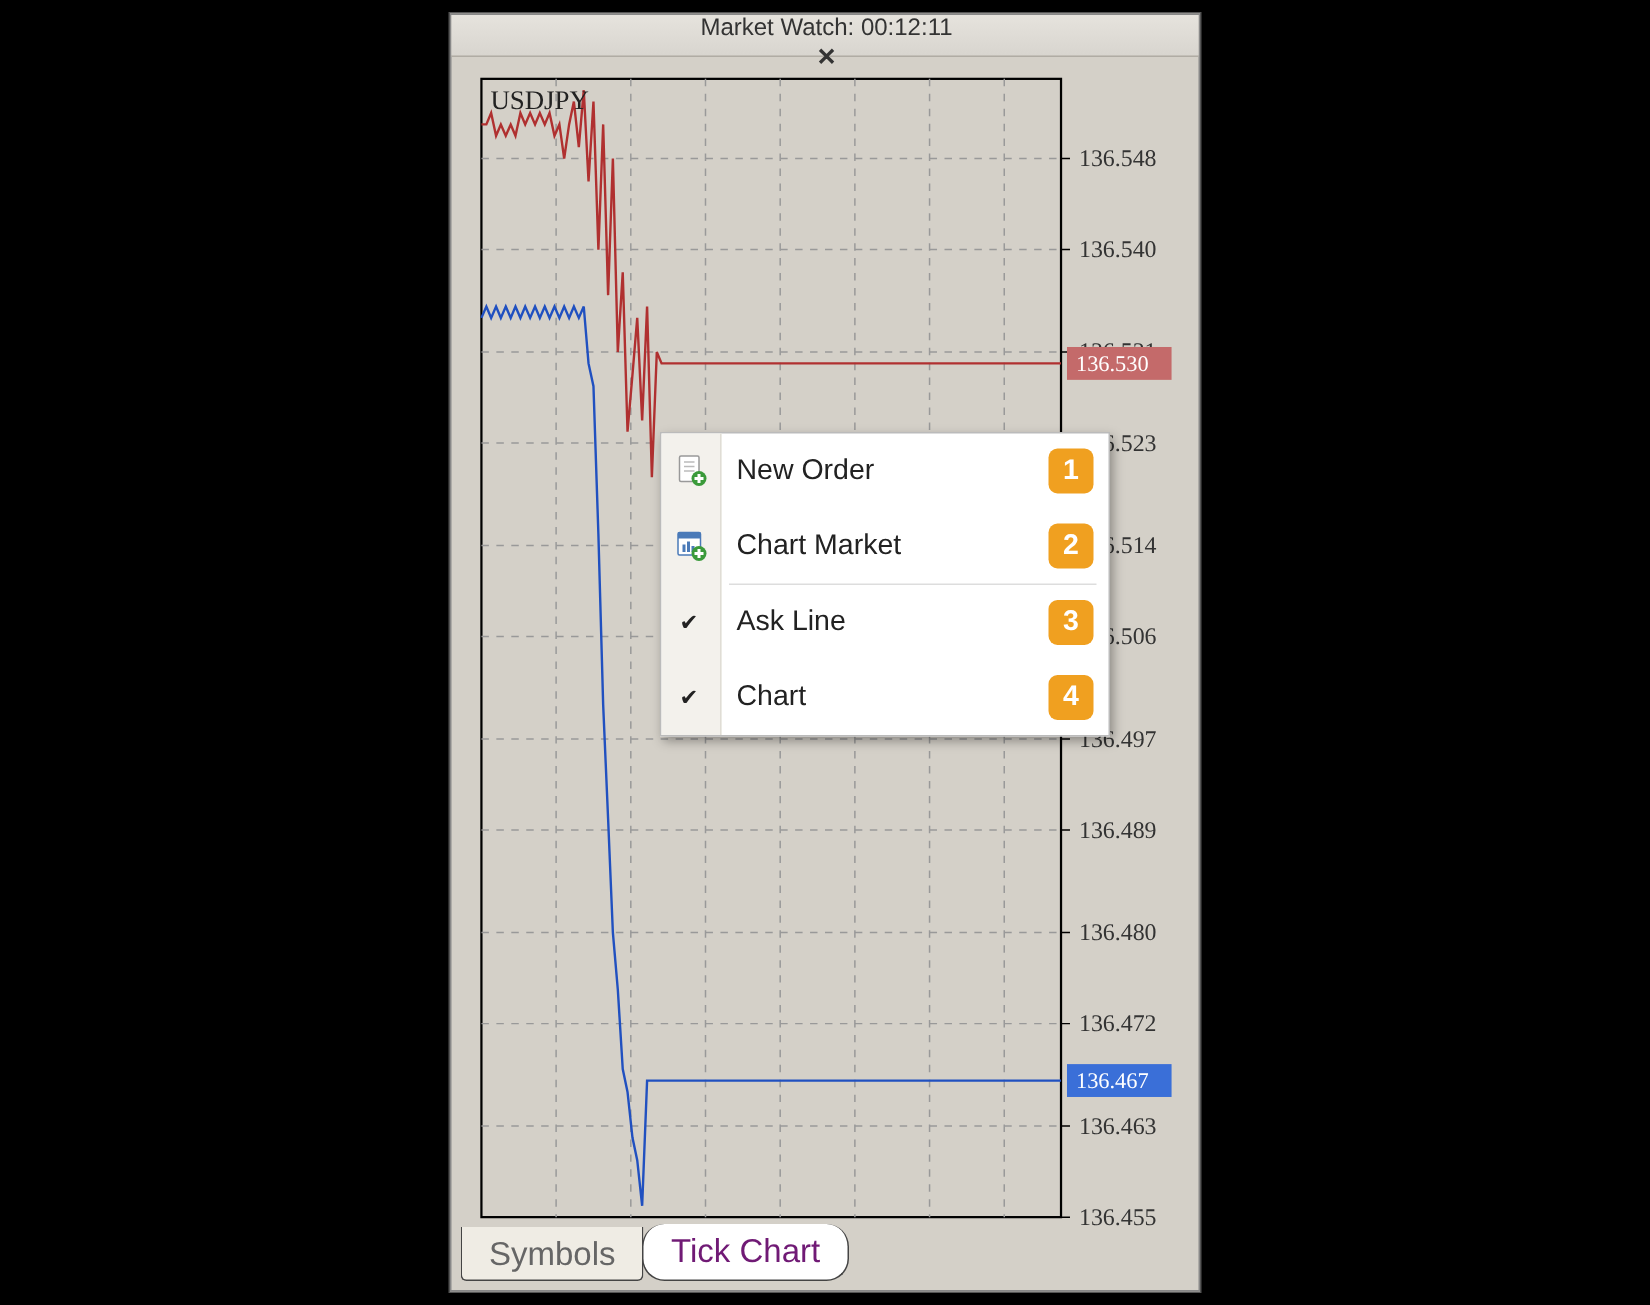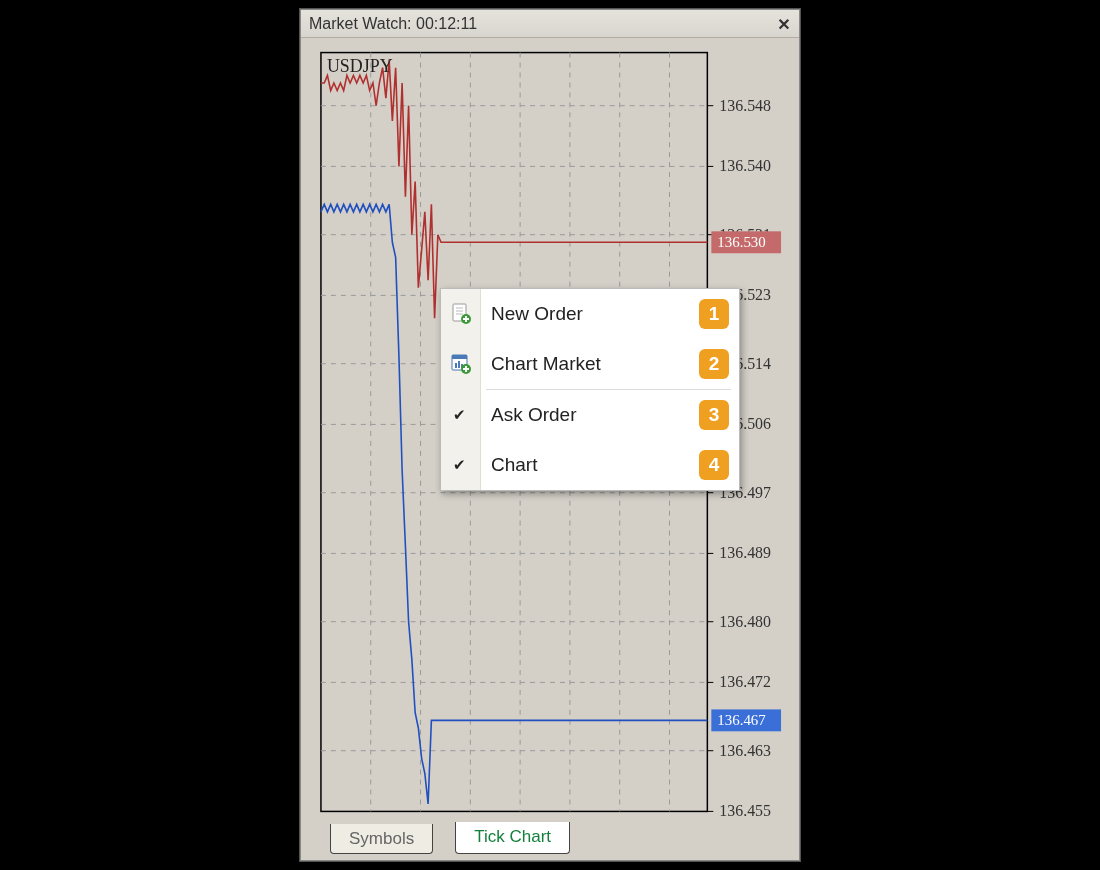--- a/index.html
+++ b/index.html
@@ -22,20 +22,21 @@
   }
   .titlebar {
     height: 28px;
     background: linear-gradient(#e6e3dd, #d8d5cf);
     border-bottom: 1px solid #b0aca4;
     display: flex;
     align-items: center;
     padding: 0 6px 0 8px;
     font-size: 16px;
     color: #333;
+    flex-direction: column;
   }
   .titlebar .title { flex: 1; }
   .titlebar .close {
     width: 18px; height: 18px;
     font-weight: bold;
     text-align: center;
     cursor: pointer;
     color: #333;
   }
   .chart-area {
@@ -48,37 +49,37 @@
   svg.chart { width: 100%; height: 100%; display: block; }
   .tabs {
     position: absolute;
     left: 6px; bottom: 6px;
     height: 32px;
     display: flex;
     align-items: flex-end;
   }
   .tab {
     padding: 5px 18px 4px 18px;
-    font-size: 17px;
+    font-size: 22px;
     border: 1px solid #444;
     border-top: none;
     background: #efece4;
     color: #666;
     margin-right: -1px;
     position: relative;
     cursor: pointer;
     border-radius: 0 0 4px 4px;
-    margin-left: 23px;
   }
   .tab.active {
     background: #fff;
-    color: #15803d;
+    color: #701a75;
     z-index: 2;
     font-weight: 500;
     padding-bottom: 6px;
+    border-radius: 15px;
   }
   .ctx-menu {
     position: absolute;
     left: 440px;
     top: 288px;
     width: 300px;
     background: #fff;
     border: 1px solid #bbb;
     box-shadow: 2px 3px 7px rgba(0,0,0,0.35);
   }
@@ -240,21 +241,21 @@
       </svg>
     </span>
     <span>Chart Market</span>
     <span class="badge">2</span>
   </div>
 
   <div class="ctx-sep"></div>
 
   <div class="ctx-item">
     <span class="check">✔</span>
-    <span>Ask Order</span>
+    <span>Ask Line</span>
     <span class="badge">3</span>
   </div>
 
   <div class="ctx-item">
     <span class="check">✔</span>
     <span>Chart</span>
     <span class="badge">4</span>
   </div>
 </div>
 

